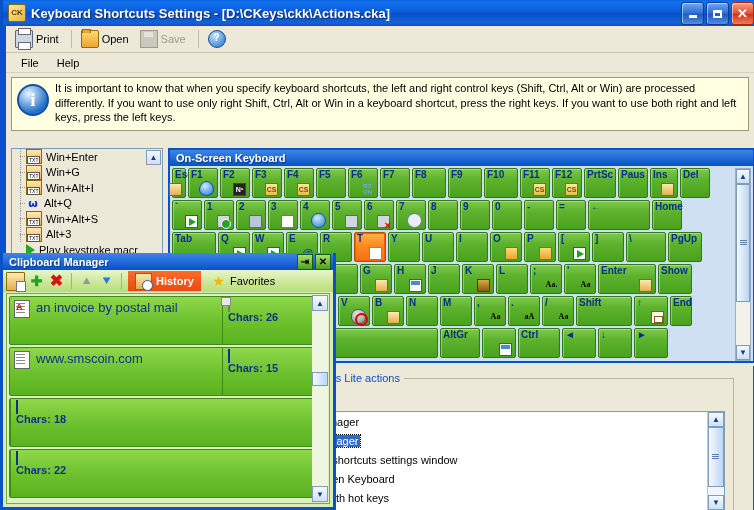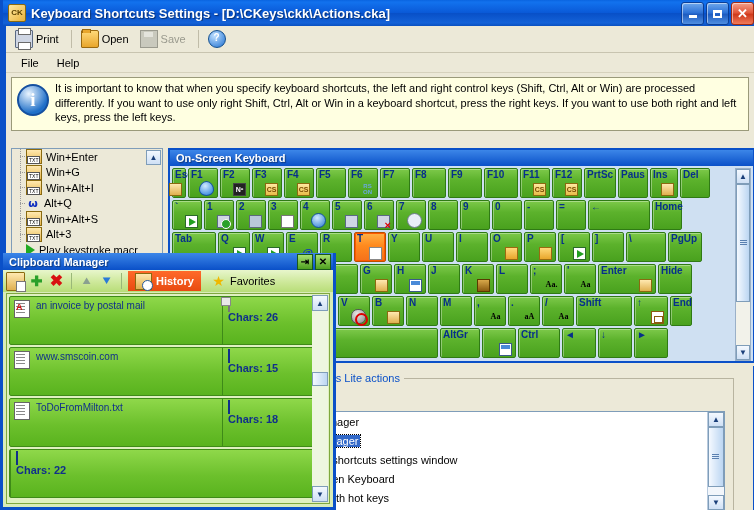--- a/index.html
+++ b/index.html
@@ -308,21 +308,21 @@
     background:linear-gradient(180deg,#8fd84a 0%,#6cc02c 55%,#59b31e 100%);
     border:1px solid #3e8a18;border-radius:2px;box-sizing:border-box;
     display:flex;
   }
   .clip-item .ci-left{flex:1 1 auto;display:flex;align-items:flex-start;padding:3px 0 0 4px;overflow:hidden;}
   .clip-item .ci-ico{width:14px;height:16px;margin-right:6px;position:relative;flex:0 0 auto;
     background:#fff;border:1px solid #666;}
   .clip-item .ci-ico::before{content:"";position:absolute;left:1px;top:2px;width:9px;height:1px;
     background:#8a8a8a;box-shadow:0 3px 0 #8a8a8a,0 6px 0 #8a8a8a,0 9px 0 #8a8a8a;}
   .clip-item .ci-ico.red::after{content:"A";position:absolute;left:1px;top:1px;color:#d01010;font-size:9px;font-weight:bold;line-height:10px;}
-  .clip-item .ci-text{font-size:10px;color:#10308a;white-space:nowrap;overflow:hidden;}
+  .clip-item .ci-text{font-size:13px;color:#10308a;white-space:nowrap;overflow:hidden;}
   .clip-item .ci-right{flex:0 0 98px;border-left:1px solid #3e8a18;padding:2px 0 0 5px;}
   .clip-item .ci-rico{width:15px;height:13px;position:relative;margin-bottom:1px;}
   .ic-book{background:repeating-linear-gradient(90deg,#1a4ad8 0 4px,#fff 4px 5px);border:1px solid #10308a;}
   .ic-mailnote{background:#fff;border:1px solid #777;}
   .ic-mailnote::after{content:"";position:absolute;right:-2px;top:-2px;width:8px;height:7px;background:#e8e8e8;border:1px solid #888;}
   .clip-item .ci-chars{font-size:11px;font-weight:bold;color:#10308a;}
   #clip-scroll{position:absolute;right:1px;top:1px;width:16px;bottom:1px;background:#eef6e0;}
   #clip-scroll .csb{height:16px;background:linear-gradient(180deg,#f4f9ff,#cfe0f5);border:1px solid #7f9db9;box-sizing:border-box;
     display:flex;align-items:center;justify-content:center;font-size:8px;color:#1a3f7a;}
   #clip-scroll .csb.dn{position:absolute;bottom:0;left:0;right:0;}
@@ -643,21 +643,21 @@
               </div>
               <div class="key" style="width: 32px;">
                 <span class="klab">'</span>
                 <span class="kico mini-aa">Aa</span>
               </div>
               <div class="key" style="width: 58px;">
                 <span class="klab">Enter</span>
                 <span class="kico mini mini-clip"></span>
               </div>
               <div class="key" style="width: 34px;">
-                <span class="klab">Hide</span>
+                <span class="klab">Show</span>
               </div>
             </div>
             <div class="kb-row">
               <div class="key" style="width: 62px;">
                 <span class="klab">Shift</span>
               </div>
               <div class="key" style="width: 32px;">
                 <span class="klab">Z</span>
               </div>
               <div class="key" style="width: 32px;">
@@ -829,24 +829,20 @@
       <div class="ci-left">
         <span class="ci-ico"></span>
         <span class="ci-text">www.smscoin.com</span>
       </div>
       <div class="ci-right">
         <span class="ci-rico ic-book"></span>
         <div class="ci-chars">Chars: 15</div>
       </div>
     </div>
     <div class="clip-item">
-      <div class="ci-left">
-        <span class="ci-ico"></span>
-        <span class="ci-text">ToDoFromMilton.txt</span>
-      </div>
       <div class="ci-right">
         <span class="ci-rico ic-book"></span>
         <div class="ci-chars">Chars: 18</div>
       </div>
     </div>
     <div class="clip-item">
       <div class="ci-right">
         <span class="ci-rico ic-book"></span>
         <div class="ci-chars">Chars: 22</div>
       </div>

